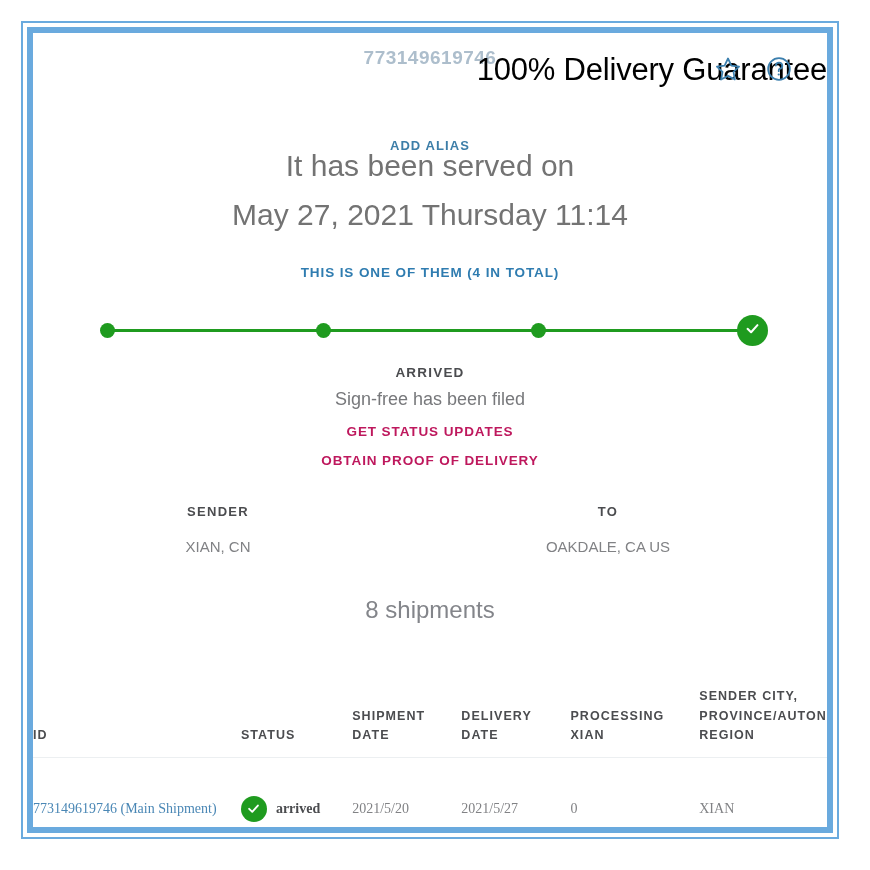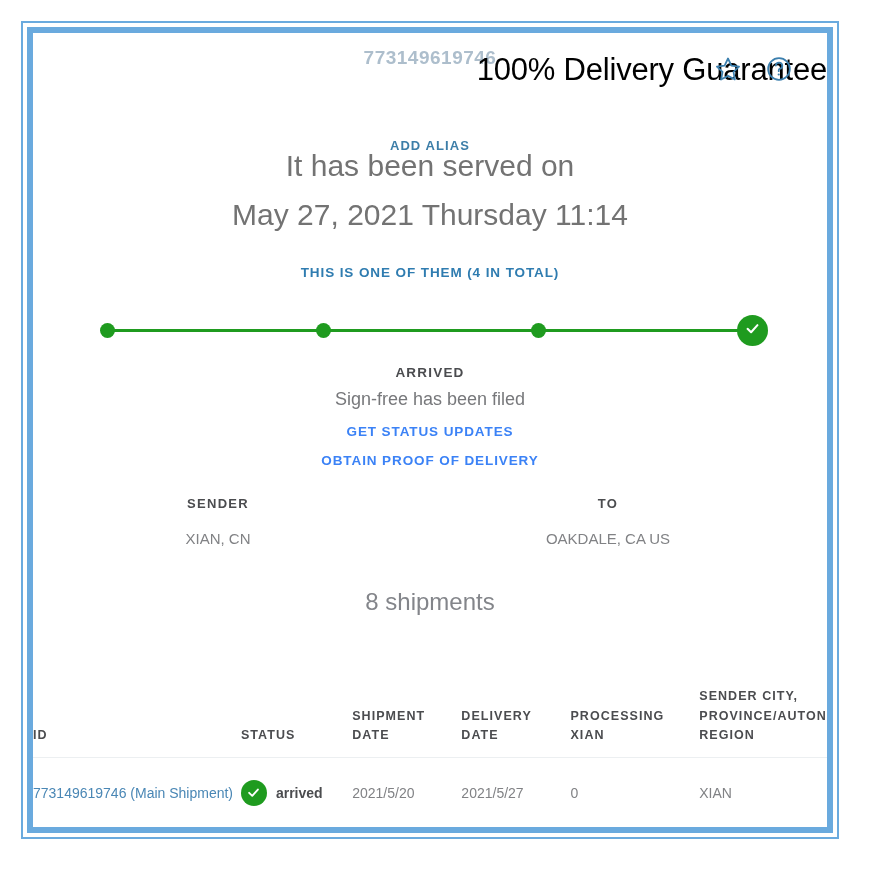--- a/index.html
+++ b/index.html
@@ -157,30 +157,30 @@
   }
   #status-detail {
     margin-top: 9px;
     font-size: 18px;
     color: #77787b;
   }
   .status-link {
     margin-top: 14px;
     font-size: 13.5px;
     font-weight: bold;
-    color: #3b82f6;
+    color: #be185d;
     letter-spacing: .9px;
     cursor: pointer;
   }
 
   
   #endpoints {
     position: relative;
     height: 88px;
-    margin-top: 28px;
+    margin-top: 36px;
   }
   .endpoint { position: absolute; text-align: center; }
   #endpoint-sender { left: 95px; width: 180px; }
   #endpoint-to { left: 475px; width: 200px; }
   .endpoint-label {
     font-size: 13px;
     font-weight: bold;
     color: #4b4c4f;
     letter-spacing: 1.3px;
   }
@@ -222,23 +222,24 @@
     letter-spacing: 1.05px;
     line-height: 1.55;
     padding: 0 8px 11px 0;
     height: 74px;
     border-bottom: 1px solid #eceff1;
     white-space: normal;
   }
   #shipments-table td {
     font-size: 14px;
     color: #818285;
-    padding: 22px 8px 22px 0;
+    padding: 38px 8px 22px 0;
     vertical-align: middle;
     white-space: nowrap;
+    font-family: Liberation Serif, serif;
   }
   .col-id      { width: 218px; padding-left: 30px !important; }
   .col-status  { width: 102px; }
   .col-ship    { width: 100px; }
   .col-deliv   { width: 100px; }
   .col-proc    { width: 118px; }
   .col-sender  { width: 150px; }
   #cell-id {
     color: #4a87b5;
     cursor: pointer;

